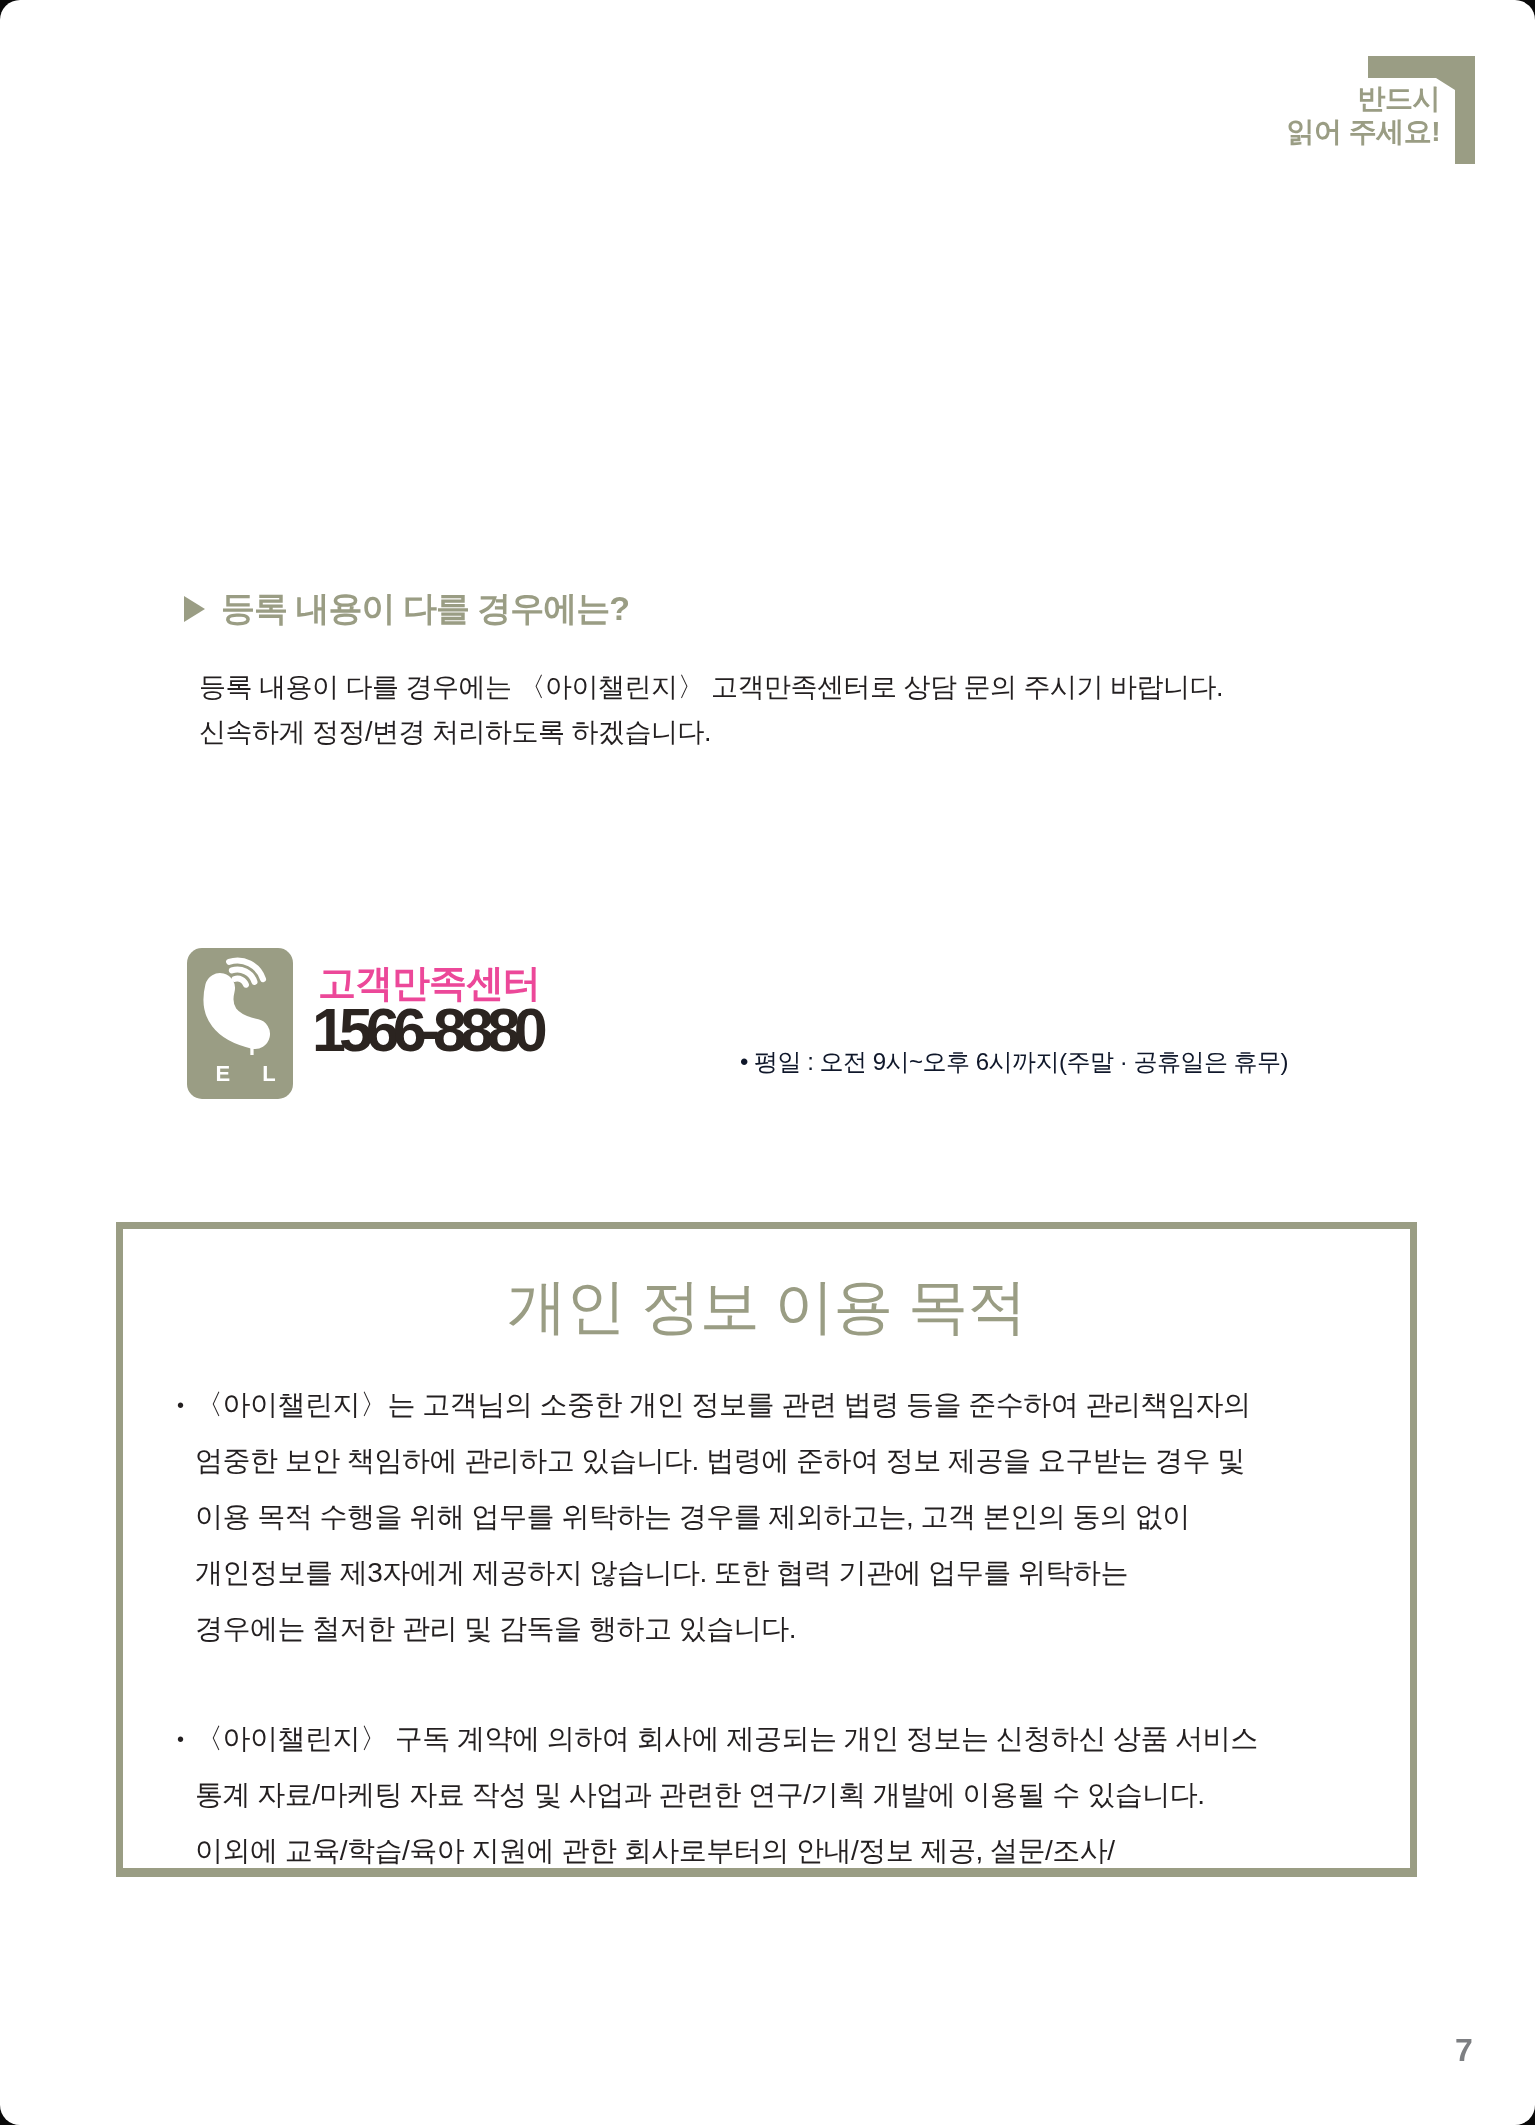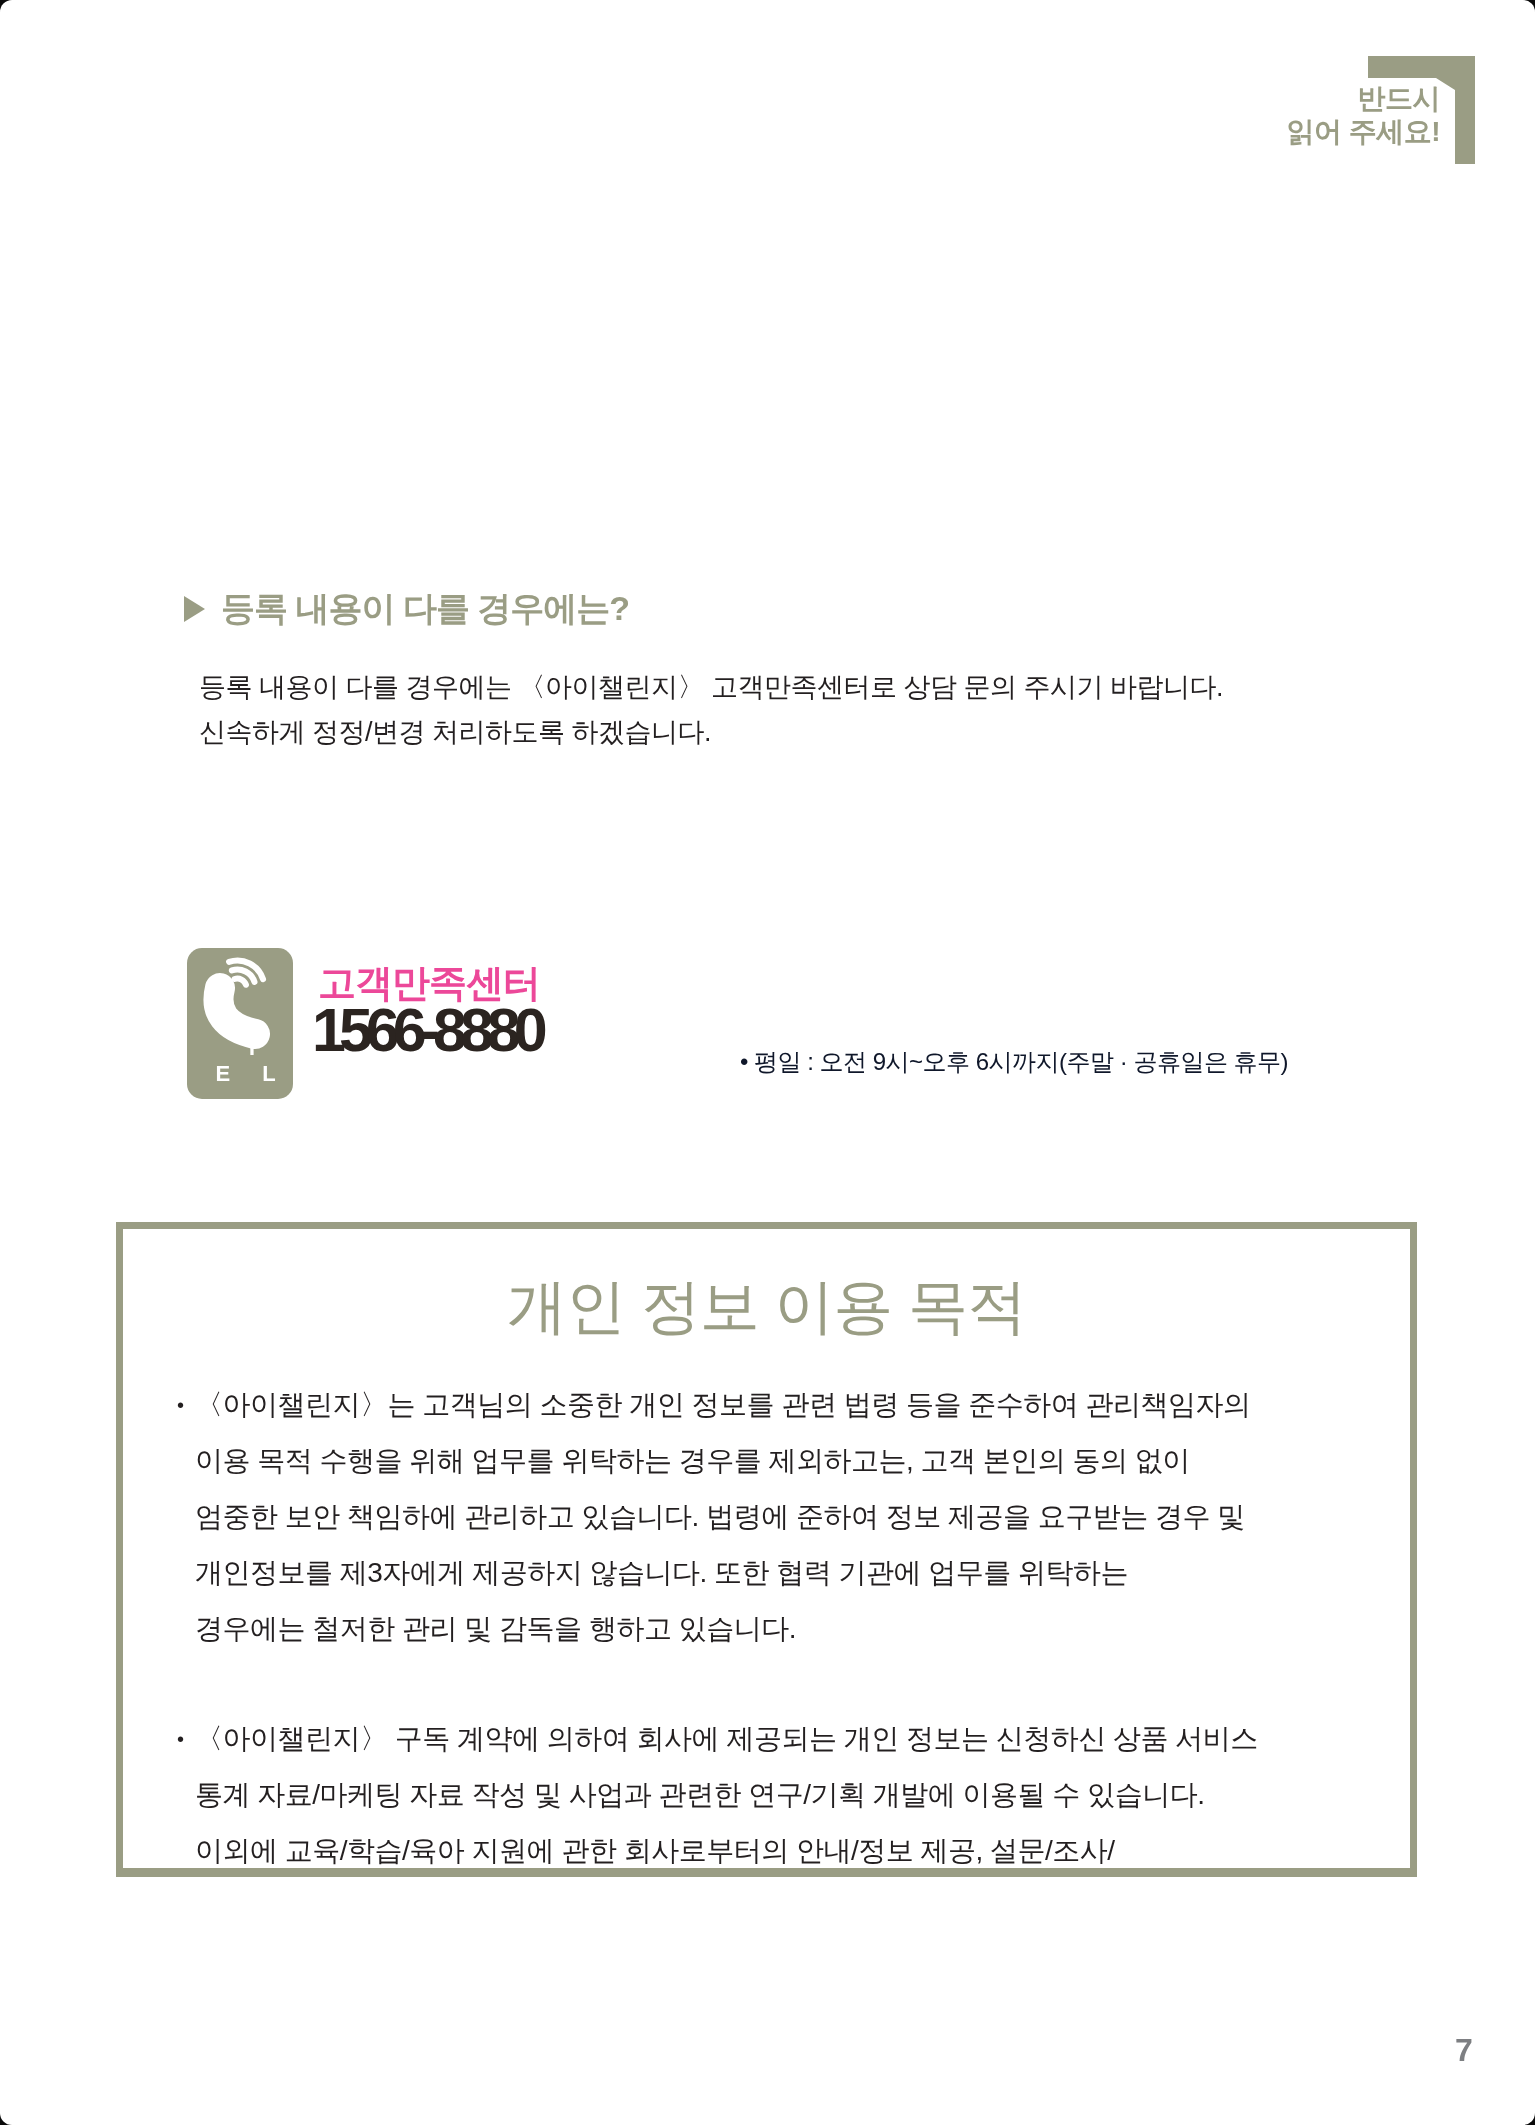--- a/index.html
+++ b/index.html
@@ -1,21 +1,21 @@
 <!DOCTYPE html>
 <html><head>
 <meta charset="utf-8">
 <style>
   html,body { margin:0; padding:0; background:#0a0a0a; }
   * { box-sizing:border-box; }
   .page {
     position:relative;
     width:1535px; height:2125px;
     background:#ffffff;
-    border-radius:12px;
+    border-radius:20px;
     overflow:hidden;
     font-family:"Liberation Sans", sans-serif;
     color:#231f20;
   }
   
   .corner-deco { position:absolute; left:1368px; top:56px; width:107px; height:108px; }
   .must-read {
     position:absolute; top:82px; right:95px;
     text-align:right;
     color:#9a9d84;
@@ -130,22 +130,22 @@
   <div class="cc-title">고객만족센터</div>
   <div class="cc-phone">1566-8880</div>
   <div class="cc-hours">• 평일 : 오전 9시~오후 6시까지(주말 · 공휴일은 휴무)</div>
 
   <div class="privacy-box">
     <div class="privacy-title">개인 정보 이용 목적</div>
     <div class="bullets">
       <div class="bp">
         <span class="bullet-dot">•</span>
         <div>〈아이챌린지〉는 고객님의 소중한 개인 정보를 관련 법령 등을 준수하여 관리책임자의</div>
+        <div>엄중한 보안 책임하에 관리하고 있습니다. 법령에 준하여 정보 제공을 요구받는 경우 및</div>
         <div>이용 목적 수행을 위해 업무를 위탁하는 경우를 제외하고는, 고객 본인의 동의 없이</div>
-        <div>엄중한 보안 책임하에 관리하고 있습니다. 법령에 준하여 정보 제공을 요구받는 경우 및</div>
         <div>개인정보를 제3자에게 제공하지 않습니다. 또한 협력 기관에 업무를 위탁하는</div>
         <div>경우에는 철저한 관리 및 감독을 행하고 있습니다.</div>
       </div>
       <div class="bp">
         <span class="bullet-dot">•</span>
         <div>〈아이챌린지〉 구독 계약에 의하여 회사에 제공되는 개인 정보는 신청하신 상품 서비스</div>
         <div>통계 자료/마케팅 자료 작성 및 사업과 관련한 연구/기획 개발에 이용될 수 있습니다.</div>
         <div>이외에 교육/학습/육아 지원에 관한 회사로부터의 안내/정보 제공, 설문/조사/</div>
       </div>
     </div>

